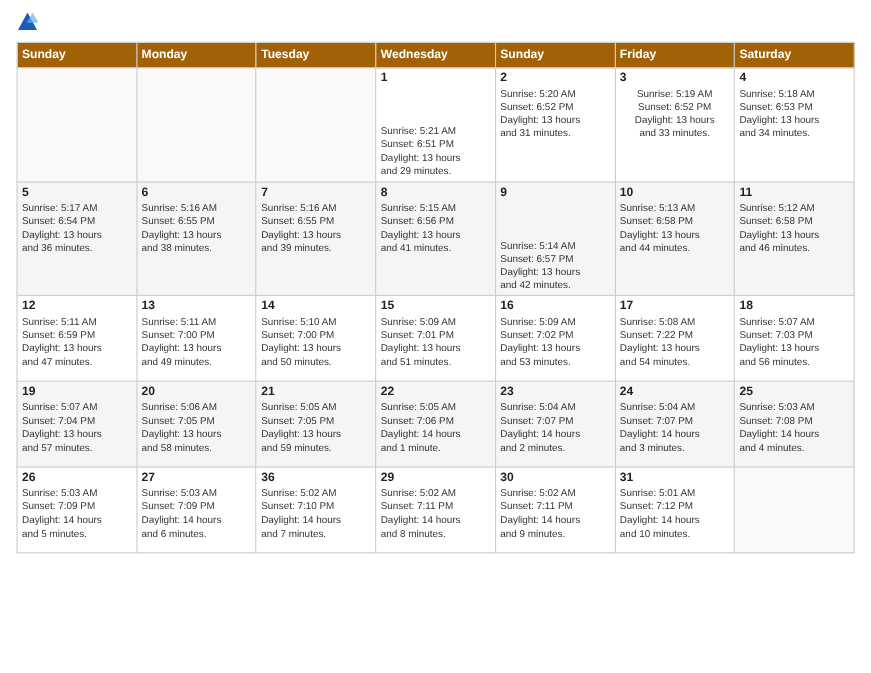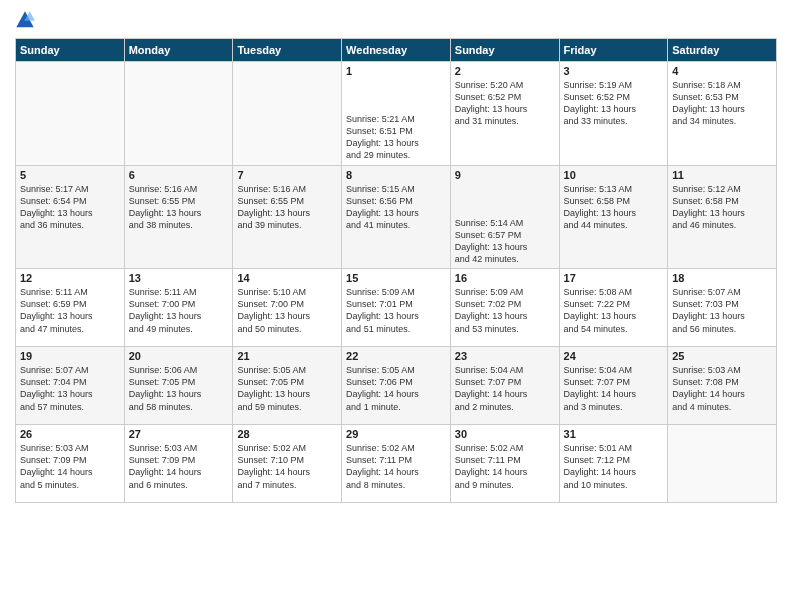--- a/index.html
+++ b/index.html
@@ -56,21 +56,21 @@
     .subtitle {
       font-size: 14px;
       color: #444;
     }
     .calendar {
       width: 100%;
       border-collapse: collapse;
       font-size: 10px;
     }
     .calendar th {
-      background-color: #0c4a6e;
+      background-color: #a16207;
       color: #fff;
       padding: 5px 4px;
       text-align: left;
       font-size: 11px;
       font-weight: bold;
       border: 1px solid #ccc;
     }
     .calendar td {
       border: 1px solid #ccc;
       vertical-align: top;
@@ -147,21 +147,21 @@
           </td>
           <td>
             <span class="day-num">2</span>
             <div class="day-info" style="white-space: pre-line;">Sunrise: 5:20 AM
 Sunset: 6:52 PM
 Daylight: 13 hours
 and 31 minutes.</div>
           </td>
           <td>
             <span class="day-num">3</span>
-            <div class="day-info" style="white-space: pre-line;">Sunrise: 5:19 AM
+            <div class="day-info" style="white-space: pre-line; text-align: center;">Sunrise: 5:19 AM
 Sunset: 6:52 PM
 Daylight: 13 hours
 and 33 minutes.</div>
           </td>
           <td>
             <span class="day-num">4</span>
             <div class="day-info" style="white-space: pre-line;">Sunrise: 5:18 AM
 Sunset: 6:53 PM
 Daylight: 13 hours
 and 34 minutes.</div>
@@ -329,21 +329,21 @@
 and 5 minutes.</div>
           </td>
           <td>
             <span class="day-num">27</span>
             <div class="day-info" style="white-space: pre-line;">Sunrise: 5:03 AM
 Sunset: 7:09 PM
 Daylight: 14 hours
 and 6 minutes.</div>
           </td>
           <td>
-            <span class="day-num">28</span>
+            <span class="day-num">36</span>
             <div class="day-info" style="white-space: pre-line;">Sunrise: 5:02 AM
 Sunset: 7:10 PM
 Daylight: 14 hours
 and 7 minutes.</div>
           </td>
           <td>
             <span class="day-num">29</span>
             <div class="day-info" style="white-space: pre-line;">Sunrise: 5:02 AM
 Sunset: 7:11 PM
 Daylight: 14 hours

